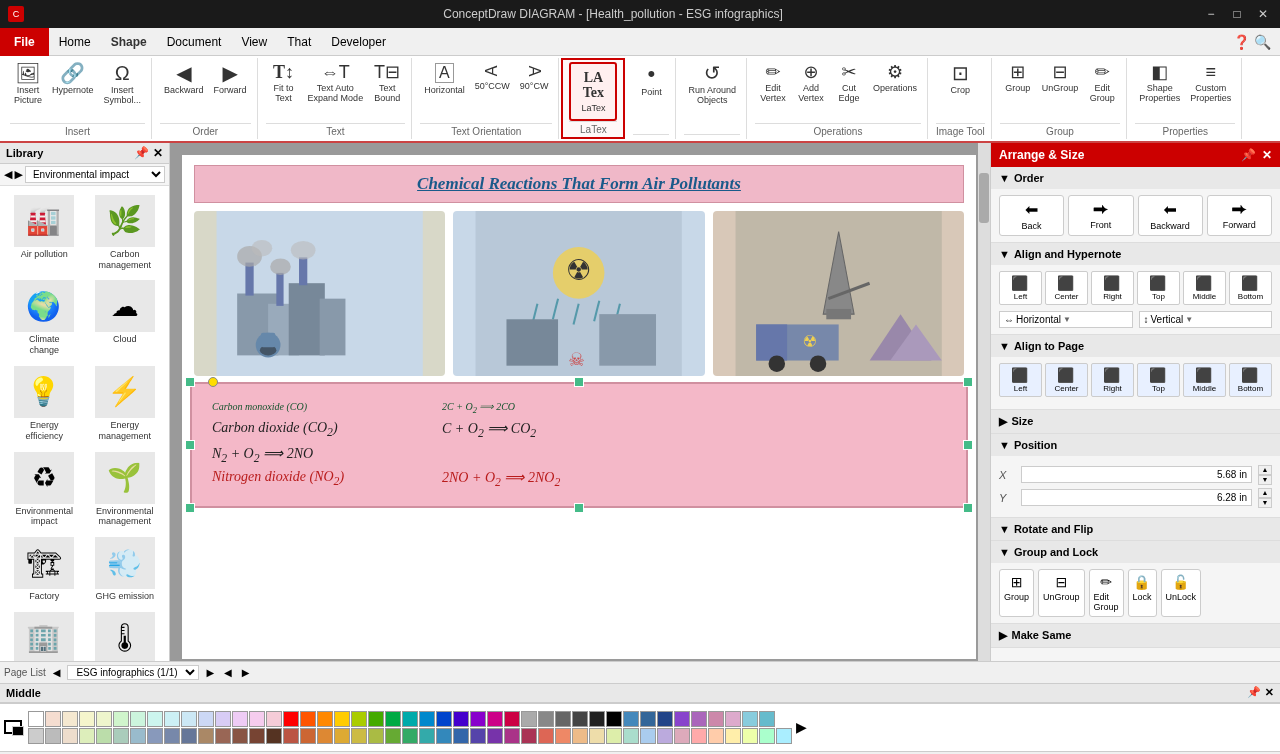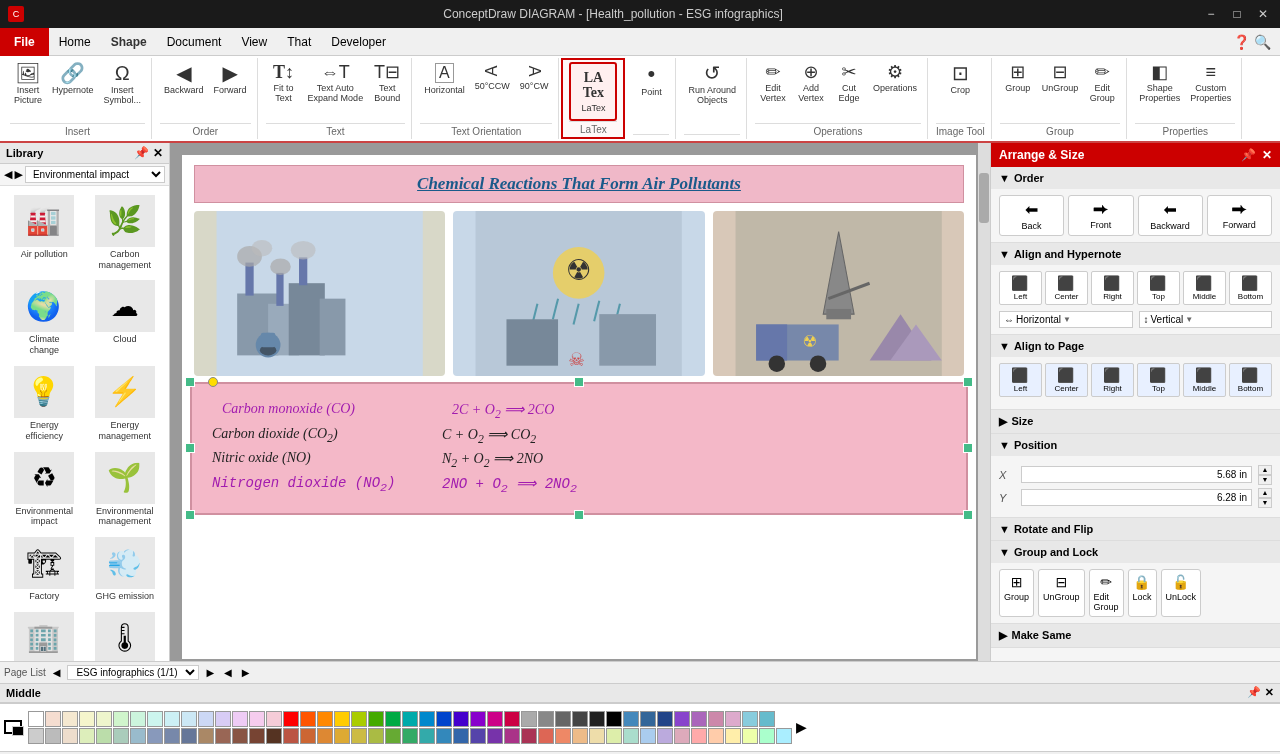--- a/index.html
+++ b/index.html
@@ -730,33 +730,32 @@
         <div style="position:absolute;top:50%;left:-5px;width:10px;height:10px;background:#44bb88;border:1px solid #fff;z-index:5;cursor:w-resize;transform:translateY(-50%);"></div>
         <div style="position:absolute;top:50%;right:-5px;width:10px;height:10px;background:#44bb88;border:1px solid #fff;z-index:5;cursor:e-resize;transform:translateY(-50%);"></div>
         <div style="position:absolute;bottom:-5px;left:-5px;width:10px;height:10px;background:#44bb88;border:1px solid #fff;z-index:5;cursor:sw-resize;"></div>
         <div style="position:absolute;bottom:-5px;left:50%;width:10px;height:10px;background:#44bb88;border:1px solid #fff;z-index:5;cursor:s-resize;transform:translateX(-50%);"></div>
         <div style="position:absolute;bottom:-5px;right:-5px;width:10px;height:10px;background:#44bb88;border:1px solid #fff;z-index:5;cursor:se-resize;"></div>
 
         <div style="position:absolute;top:-5px;left:18px;width:10px;height:10px;background:#ffdd00;border:1px solid #888;z-index:5;border-radius:50%;cursor:crosshair;"></div>
 
         <div style="background:#f4b8c8;border:2px solid #d090a0;padding:12px 20px;">
 
-          <div style="display:flex;margin:5px 10px;font-family:Georgia,serif;font-style:italic;font-size:14px;color:#a21caf;">
+          <div style="display:flex;margin:5px 0;font-family:Georgia,serif;font-style:italic;font-size:10px;color:#14532d;">
             <div style="width:230px;">Carbon monoxide (CO)</div>
             <div>2C + O<sub>2</sub> ⟹ 2CO</div>
           </div>
           <div style="display:flex;margin:5px 0;font-family:Georgia,serif;font-style:italic;font-size:14px;color:#222;">
             <div style="width:230px;">Carbon dioxide (CO<sub>2</sub>)</div>
             <div>C + O<sub>2</sub> ⟹ CO<sub>2</sub></div>
           </div>
           <div style="display:flex;margin:5px 0;font-family:Georgia,serif;font-style:italic;font-size:14px;color:#222;">
-            <div style="width:230px;">Nitric oxide (NO)</div>
             <div>N<sub>2</sub> + O<sub>2</sub> ⟹ 2NO</div>
           </div>
-          <div style="display:flex;margin:5px 0;font-family:Liberation Mono, monospace;font-style:italic;font-size:14px;color:#a21caf;">
+          <div style="display:flex;margin:5px 0;font-family:Liberation Serif, serif;font-style:italic;font-size:14px;color:#b91c1c;">
             <div style="width:230px;">Nitrogen dioxide (NO<sub>2</sub>)</div>
             <div>2NO + O<sub>2</sub> ⟹ 2NO<sub>2</sub></div>
           </div>
         </div>
       </div>
     </div>
   </div>
 
   <div id="right-panel">
     <div id="arrange-header">

